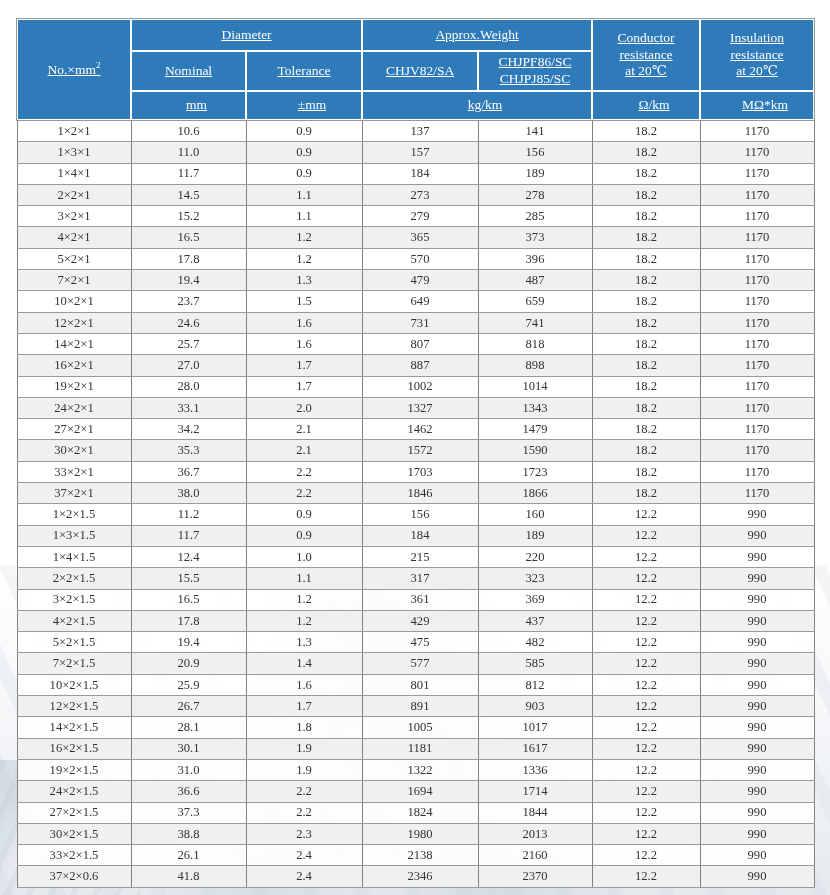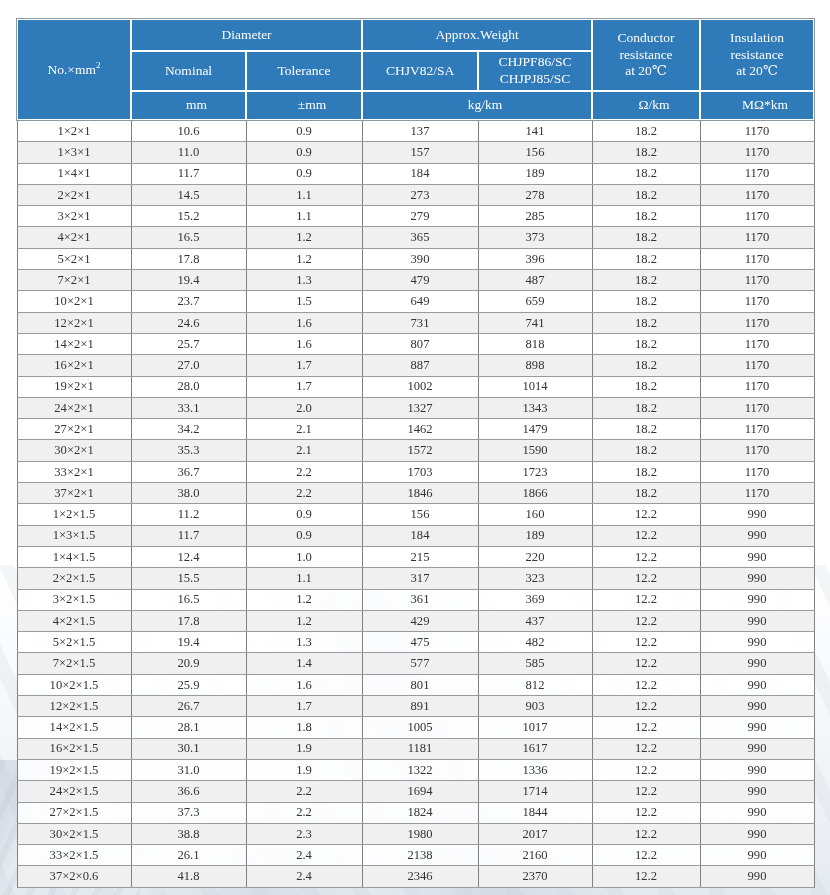--- a/index.html
+++ b/index.html
@@ -44,20 +44,21 @@
   thead td{
     background:#2f7ab9;
     color:#ffffff;
     border:2px solid #ffffff;
     text-align:center;
     vertical-align:middle;
     font-size:13.5px;
     white-space:pre-line;
     line-height:1.25;
     padding:2px 0;
+    text-decoration:underline;
   }
   thead{outline:1px solid #8d9aa5;}
   thead tr.h1 td{height:26px;}
   thead tr.h2 td{height:34px;}
   thead tr.h3 td{height:23px;padding-left:16px;}
   td.no-cell sup{font-size:9px;}
 
   tbody td{
     border-top:1px solid #9a9a9a;
     border-bottom:1px solid #9a9a9a;
@@ -170,21 +171,21 @@
         <td>1.2</td>
         <td>365</td>
         <td>373</td>
         <td>18.2</td>
         <td>1170</td>
       </tr>
       <tr>
         <td>5×2×1</td>
         <td>17.8</td>
         <td>1.2</td>
-        <td>390</td>
+        <td>570</td>
         <td>396</td>
         <td>18.2</td>
         <td>1170</td>
       </tr>
       <tr>
         <td>7×2×1</td>
         <td>19.4</td>
         <td>1.3</td>
         <td>479</td>
         <td>487</td>
@@ -414,21 +415,21 @@
         <td>1824</td>
         <td>1844</td>
         <td>12.2</td>
         <td>990</td>
       </tr>
       <tr>
         <td>30×2×1.5</td>
         <td>38.8</td>
         <td>2.3</td>
         <td>1980</td>
-        <td>2017</td>
+        <td>2013</td>
         <td>12.2</td>
         <td>990</td>
       </tr>
       <tr>
         <td>33×2×1.5</td>
         <td>26.1</td>
         <td>2.4</td>
         <td>2138</td>
         <td>2160</td>
         <td>12.2</td>

